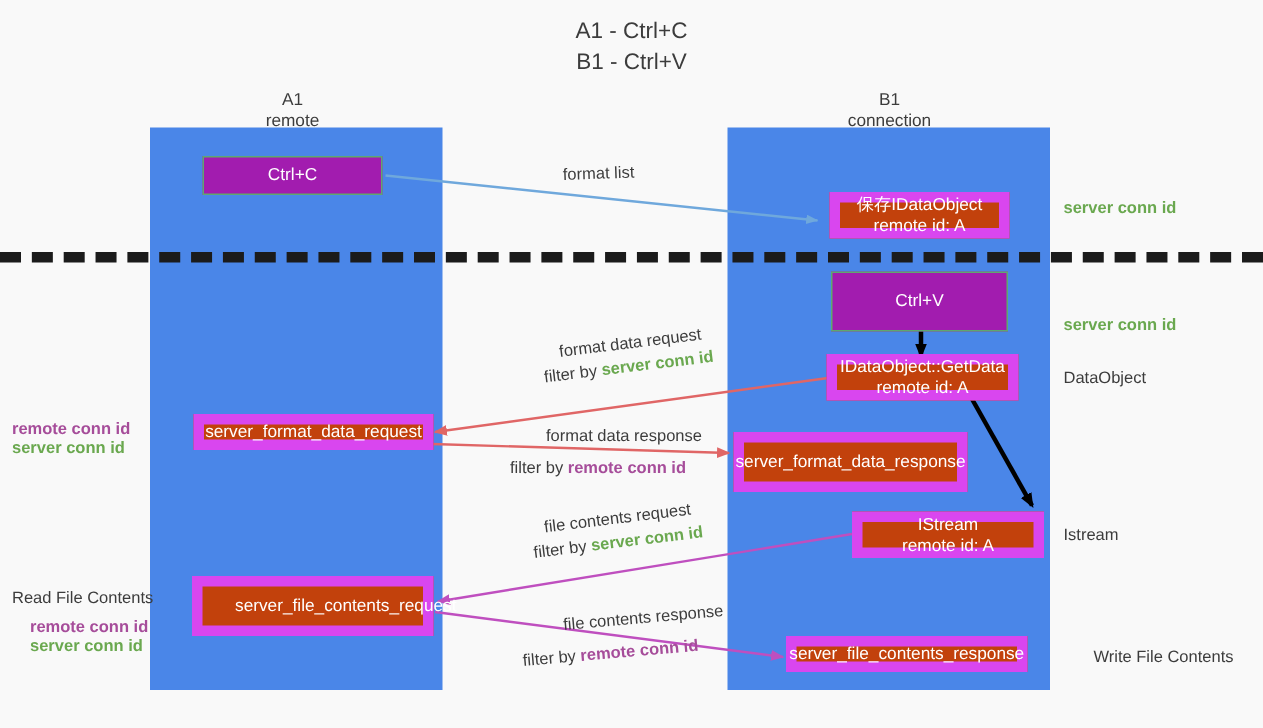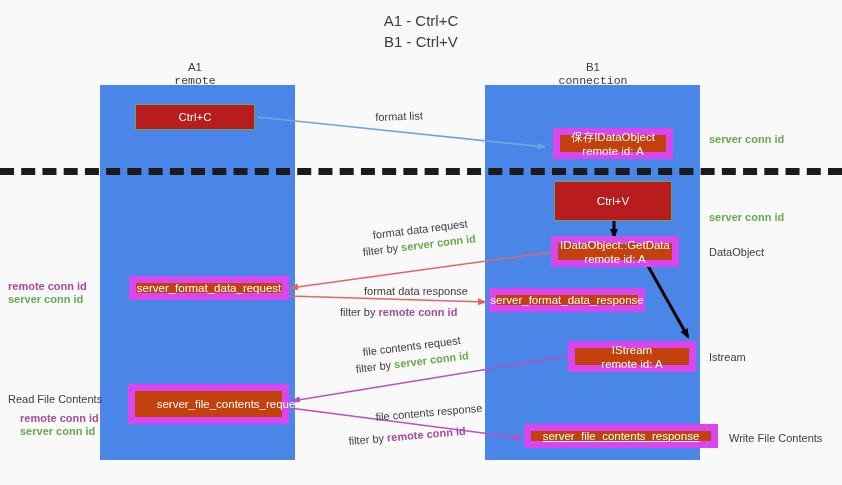--- a/index.html
+++ b/index.html
@@ -30,21 +30,21 @@
 
   
   .col-header {
     position: absolute;
     text-align: center;
     font-size: 11.5px;
     color: #3c3c3c;
     line-height: 14px;
     width: 200px;
   }
-  .col-header .ln2 { display: block; font-family: Liberation Mono, monospace; }
+  .col-header .ln2 { display: block; }
 
   
   .lane {
     position: absolute;
     background: #4a86e8;
   }
   #lane-a1 { left: 100px; top: 85px; width: 195px; height: 375px; }
   #lane-b1 { left: 485px; top: 85px; width: 215px; height: 375px; }
 
   
@@ -63,21 +63,21 @@
     flex-direction: column;
     align-items: center;
     justify-content: center;
     color: #ffffff;
     font-size: 11.5px;
     line-height: 14px;
     text-align: center;
     white-space: pre-line;
     z-index: 6;
   }
-  .box.green { background: #b91c1c; border: 1px solid #5ea86f; }
+  .box.green { background: #a21caf; border: 1px solid #5ea86f; }
   .box.orange { background: #c2410c; border: 7px solid #d946ef; }
 
   
   .note {
     position: absolute;
     font-size: 11px;
     line-height: 14px;
     color: #3c3c3c;
     white-space: pre-line;
     z-index: 7;
@@ -163,28 +163,28 @@
   <div class="box orange" style="left:553px; top:128px; width:120px; height:31px;">保存IDataObject
 remote id: A</div>
 
   <div class="box green" style="left:554px; top:181px; width:118px; height:40px;">Ctrl+V</div>
 
   <div class="box orange" style="left:551px; top:236px; width:128px; height:31px;">IDataObject::GetData
 remote id: A</div>
 
   <div class="box orange" style="left:129px; top:276px; width:160px; height:24px;">server_format_data_request</div>
 
-  <div class="box orange" style="left:489px; top:288px; width:156px; height:24px;">server_format_data_response</div>
+  <div class="box orange" style="left:489px; top:288px; width:156px; height:40px;">server_format_data_response</div>
 
   <div class="box orange" style="left:568px; top:341px; width:128px; height:31px;">IStream
 remote id: A</div>
 
   <div class="box orange" style="left:128px; top:384px; width:161px; height:40px;padding-left:44px;">server_file_contents_request</div>
 
-  <div class="box orange" style="left:524px; top:424px; width:194px; height:24px;text-decoration:underline;">server_file_contents_response</div>
+  <div class="box orange" style="left:524px; top:424px; width:161px; height:24px;">server_file_contents_response</div>
 
   <div class="note green-t" style="left:709px; top:132px;">server conn id</div>
 
   <div class="note green-t" style="left:709px; top:210px;">server conn id</div>
 
   <div class="note dark" style="left:709px; top:245px;">DataObject</div>
 
   <div class="note dark" style="left:709px; top:350px;">Istream</div>
 
   <div class="note dark" style="left:709px; top:431px;margin-left:20px;">Write File Contents</div>

